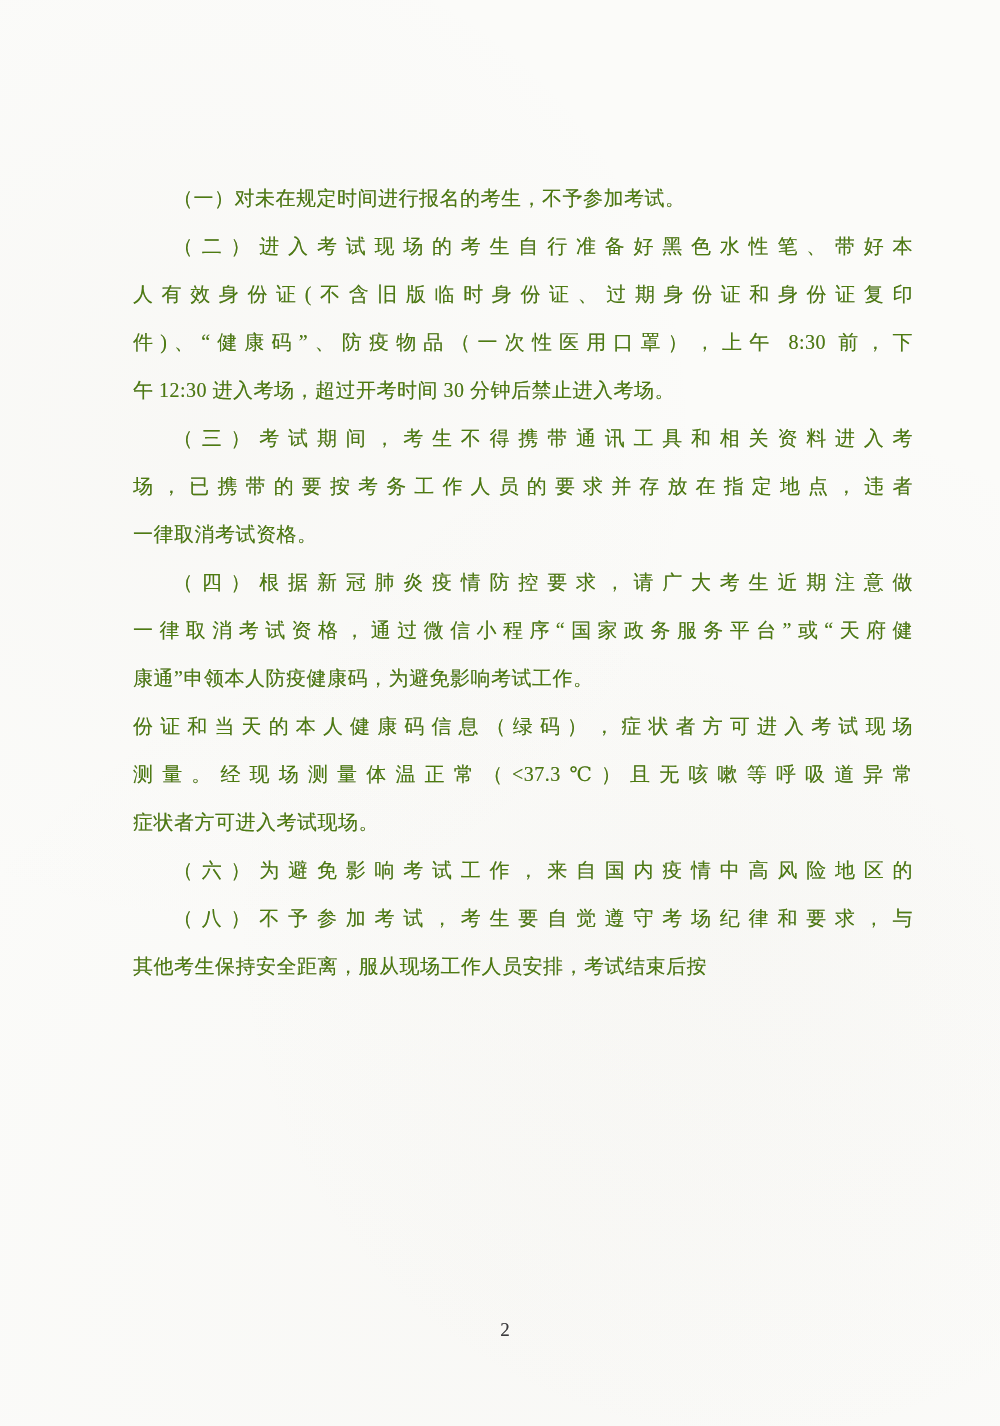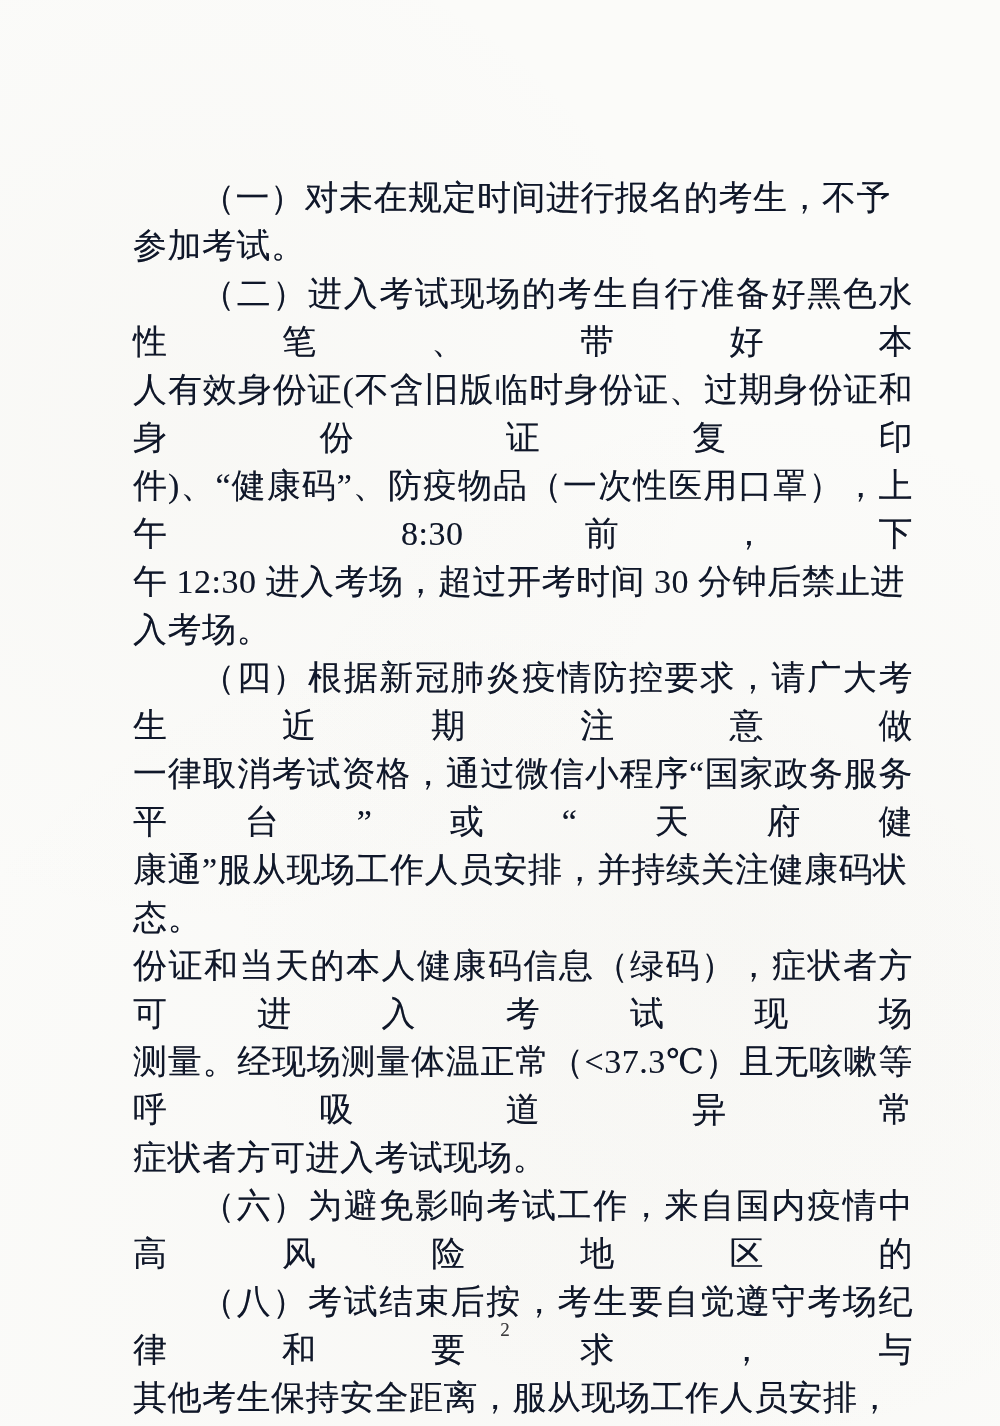--- a/index.html
+++ b/index.html
@@ -30,28 +30,28 @@
     left: 133px;
     top: 174px;
     width: 780px;
     color: #2e2e2e;
   }
   .paragraph {
     margin: 0;
     padding: 0;
   }
   .line {
-    font-size: 34px;
+    font-size: 20px;
     line-height: 48px;
     letter-spacing: 0.5px;
     text-align: justify;
     text-align-last: justify;
     text-justify: inter-character;
     white-space: normal;
-    color: #0f172a;
+    color: #4d7c0f;
     text-shadow: 0 0 0.5px rgba(40,40,40,0.45);
   }
   .line.first {
     text-indent: 2em;
   }
   .line.last {
     text-align: left;
     text-align-last: left;
   }
   .page-number {
@@ -74,31 +74,36 @@
     <div class="paragraph">
       <div class="line first last">（一）对未在规定时间进行报名的考生，不予参加考试。</div>
     </div>
     <div class="paragraph">
       <div class="line first">（二）进入考试现场的考生自行准备好黑色水性笔、带好本</div>
       <div class="line">人有效身份证(不含旧版临时身份证、过期身份证和身份证复印</div>
       <div class="line">件)、“健康码”、防疫物品（一次性医用口罩），上午 8:30 前，下</div>
       <div class="line last">午 12:30 进入考场，超过开考时间 30 分钟后禁止进入考场。</div>
     </div>
     <div class="paragraph">
+      <div class="line first">（三）考试期间，考生不得携带通讯工具和相关资料进入考</div>
+      <div class="line">场，已携带的要按考务工作人员的要求并存放在指定地点，违者</div>
+      <div class="line last">一律取消考试资格。</div>
+    </div>
+    <div class="paragraph">
       <div class="line first">（四）根据新冠肺炎疫情防控要求，请广大考生近期注意做</div>
       <div class="line">一律取消考试资格，通过微信小程序“国家政务服务平台”或“天府健</div>
-      <div class="line last">康通”服从现场工作人员安排，并持续关注健康码状态。</div>
+      <div class="line last">康通”申领本人防疫健康码，为避免影响考试工作。</div>
     </div>
     <div class="paragraph">
       <div class="line">份证和当天的本人健康码信息（绿码），症状者方可进入考试现场</div>
       <div class="line">测量。经现场测量体温正常（&lt;37.3℃）且无咳嗽等呼吸道异常</div>
       <div class="line last">症状者方可进入考试现场。</div>
     </div>
     <div class="paragraph">
       <div class="line first">（六）为避免影响考试工作，来自国内疫情中高风险地区的</div>
     </div>
     <div class="paragraph">
-      <div class="line first">（八）考试结束后按，考生要自觉遵守考场纪律和要求，与</div>
+      <div class="line first">（八）不予参加考试，考生要自觉遵守考场纪律和要求，与</div>
       <div class="line last">其他考生保持安全距离，服从现场工作人员安排，考试结束后按</div>
     </div>
   </div>
 
 <div class="page-number">2</div>
 
 </body></html>

